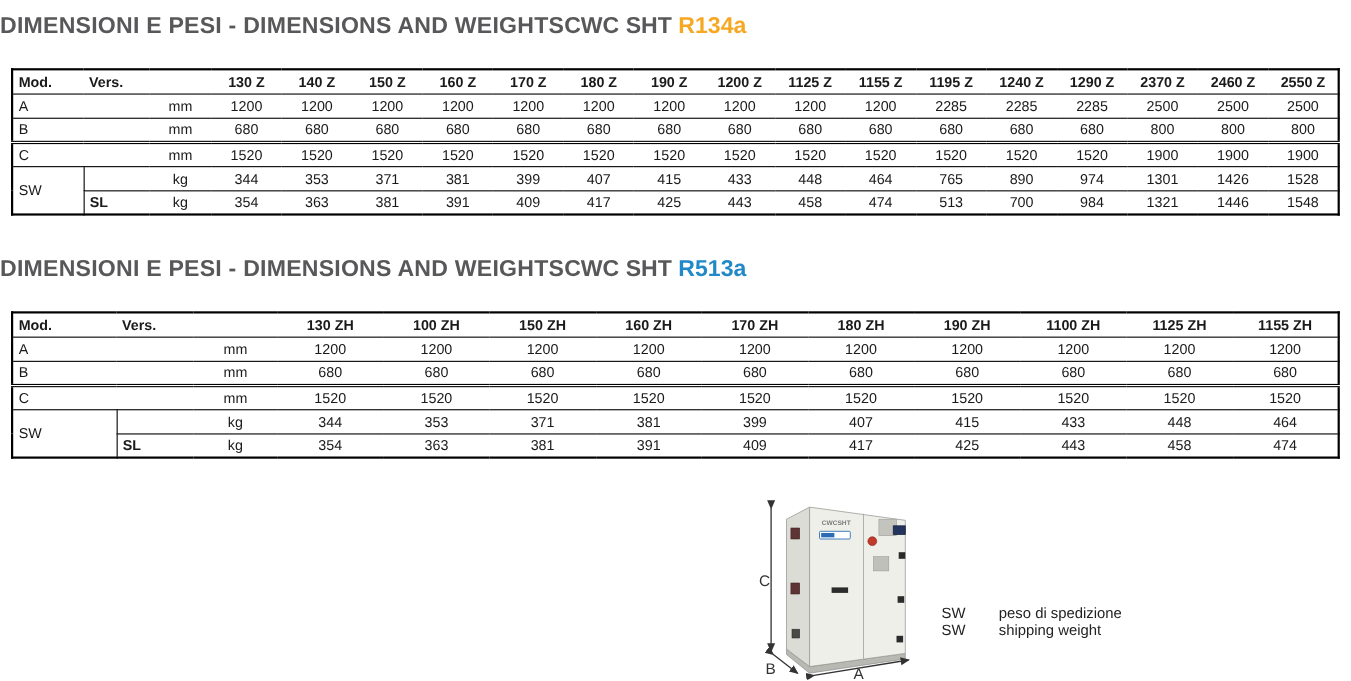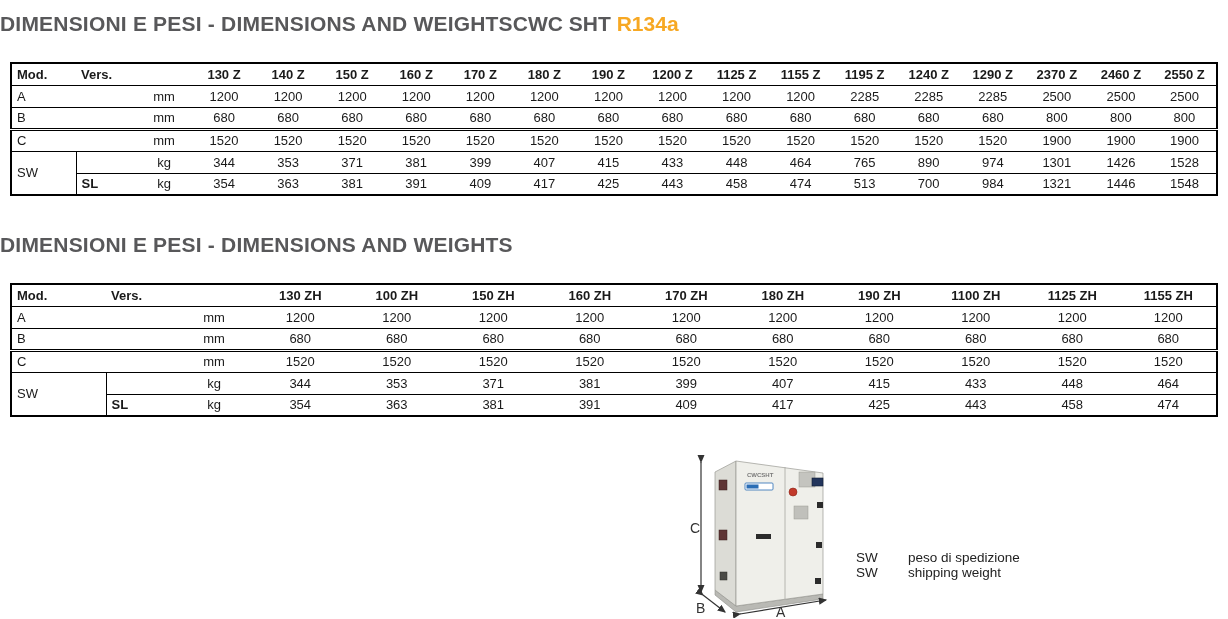--- a/index.html
+++ b/index.html
@@ -163,20 +163,21 @@
         <td>984</td>
         <td>1321</td>
         <td>1446</td>
         <td>1548</td>
       </tr>
   </tbody>
 </table>
 
 <div class="title-row" style="top:233px;">
   <div class="doc-title">DIMENSIONI E PESI - DIMENSIONS AND WEIGHTS</div>
+  <div class="prod-title"><span>CWC SHT </span><span class="refrig" id="ref2" style="color: rgb(34, 137, 201);">R513a</span></div>
 </div>
 
 <table class="spec t2" style="top:283px;">
   <tbody>
     <tr class="hdr">
       <td class="left col-mod">Mod.</td>
       <td class="left col-vers">Vers.</td>
       <td class="col-unit"></td>
     <td>130 ZH</td>
         <td>100 ZH</td>

